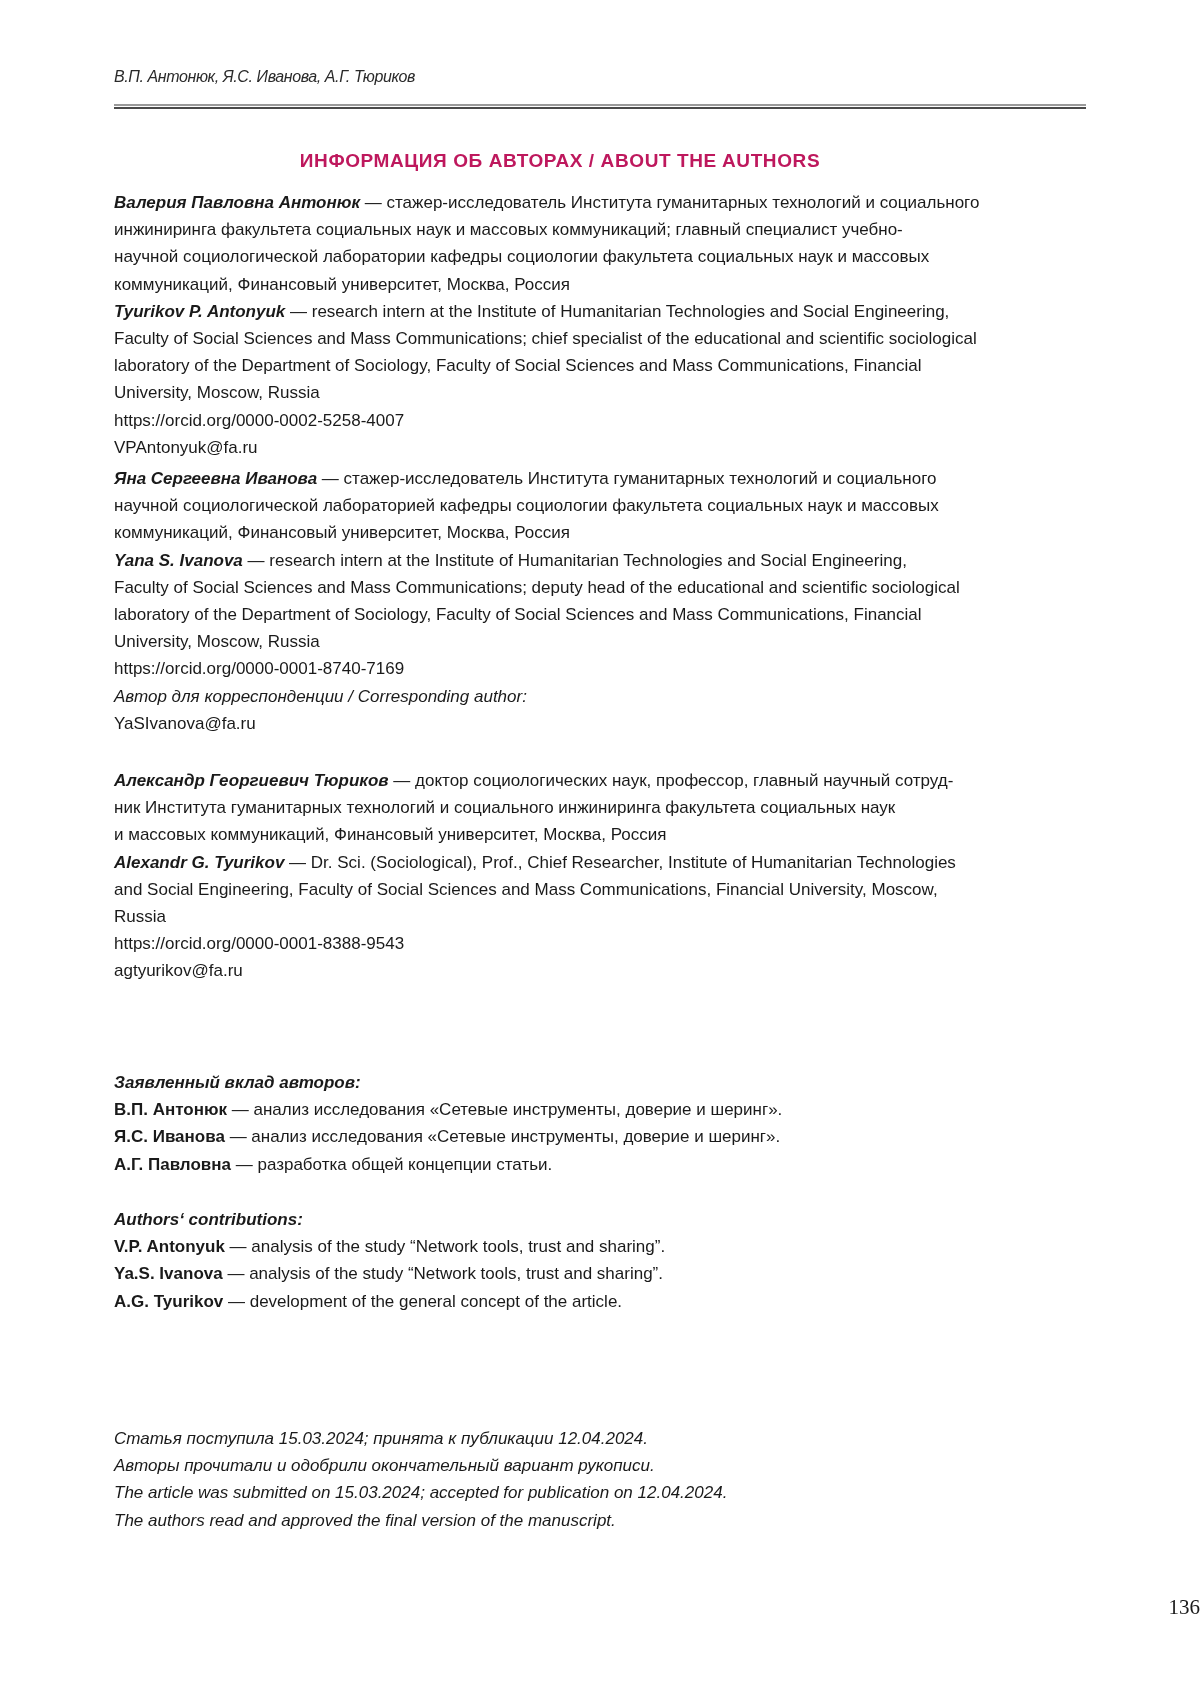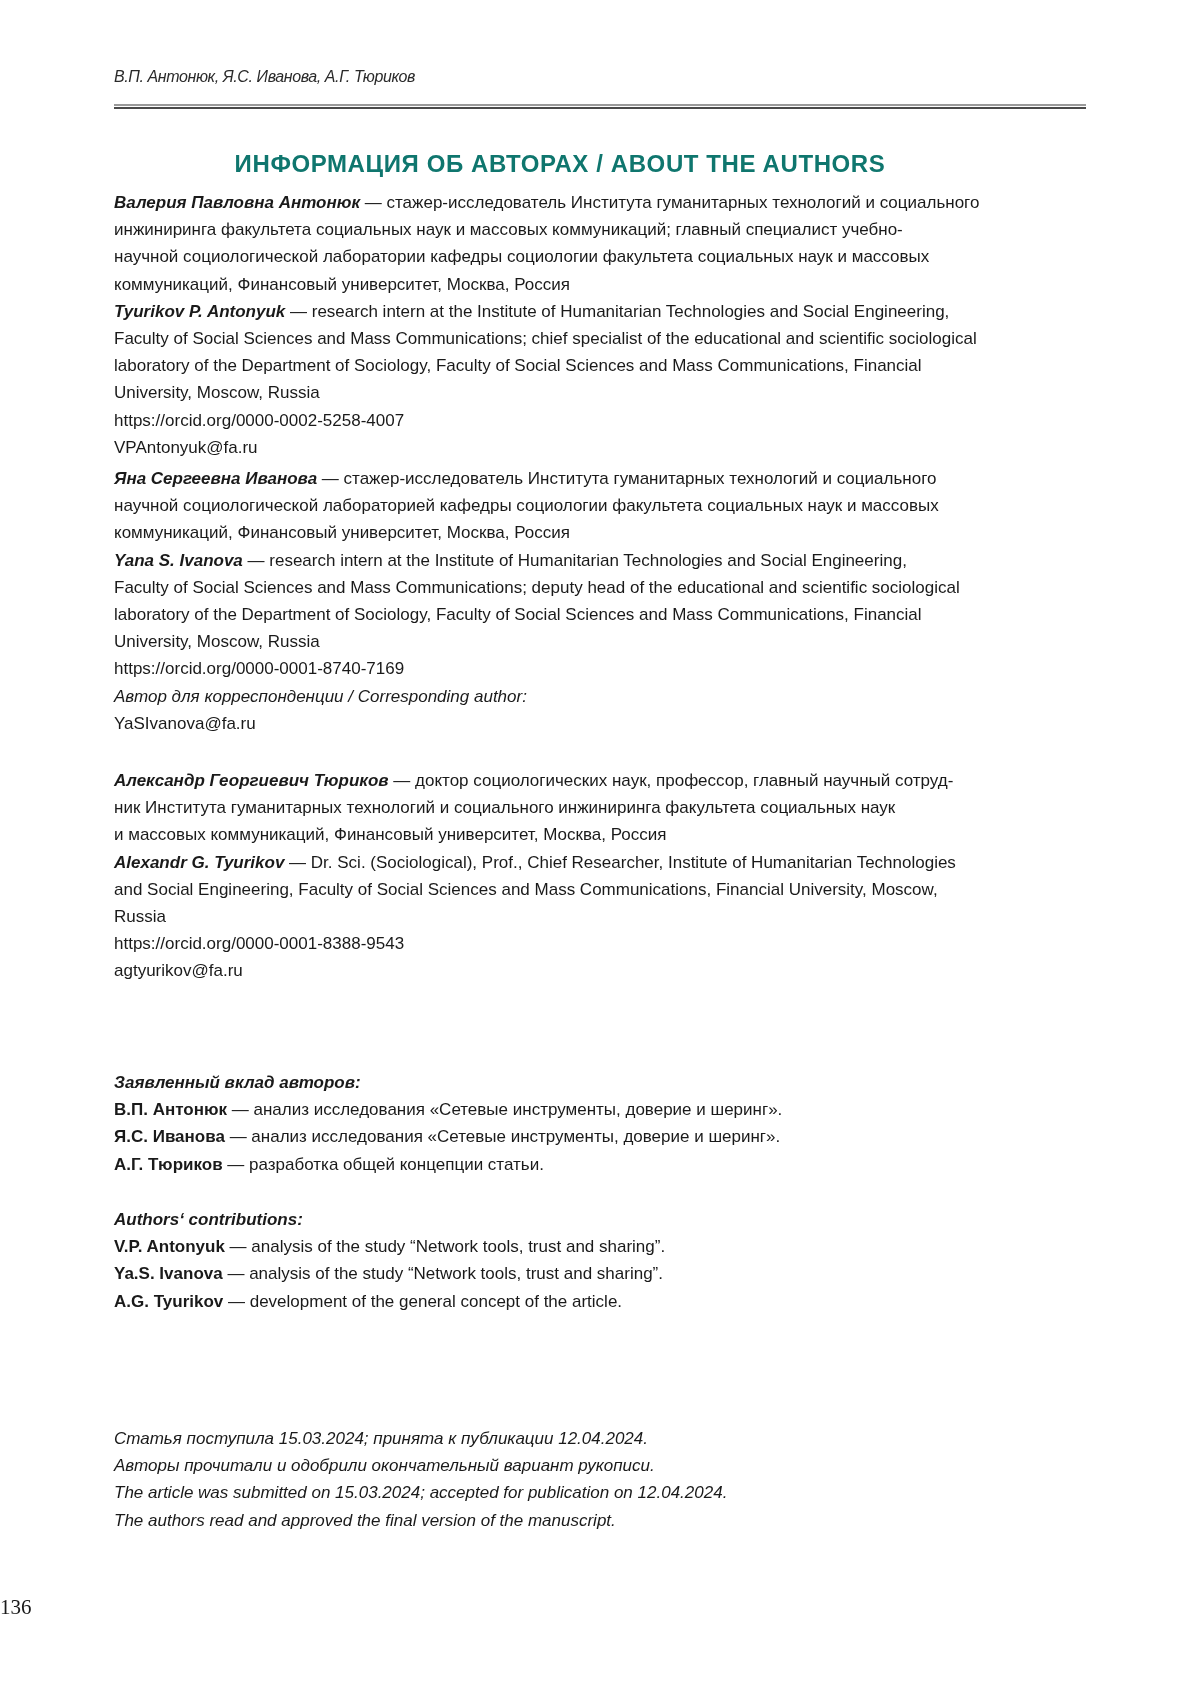--- a/index.html
+++ b/index.html
@@ -9,33 +9,33 @@
       position: absolute; left: 114px; top: 68px;
       font-family: "Liberation Sans", sans-serif; font-style: italic;
       font-size: 16px; letter-spacing: -0.4px; color: #2a2a2a;
     }
     .head-rule {
       position: absolute; left: 114px; top: 104px; width: 972px; height: 5px;
       border-top: 2px solid #9a9a9a; border-bottom: 2px solid #4a4a4a; box-sizing: border-box;
     }
     .section-title {
       position: absolute; left: 0; top: 150px; width: 1120px; text-align: center;
-      font-family: "Liberation Sans", sans-serif; font-weight: bold; font-size: 24px;
-      letter-spacing: 0.6px; color: #0f766e;
+      font-family: "Liberation Sans", sans-serif; font-weight: bold; font-size: 19px;
+      letter-spacing: 0.6px; color: #be185d;
     }
     .body-text {
       position: absolute; left: 114px; width: 985px;
       font-family: Liberation Sans, sans-serif; font-size: 17px; line-height: 27.2px; color: #1a1a1a;
     }
     .line { display: block; white-space: nowrap; }
     .name-it { font-style: italic; font-weight: bold; }
     .name-b { font-weight: bold; }
     .it { font-style: italic; }
     .page-number {
-      position: absolute; left: 0; top: 1595px; width: 1200px; text-align: left;
+      position: absolute; left: 0; top: 1595px; width: 1200px; text-align: right;
       font-family: "Liberation Serif", serif; font-size: 21px; color: #1a1a1a;
     }
     a.link { color: #1a1a1a; text-decoration: none; }
   </style>
 </head>
 <body>
 
 <div class="page">
 
   <div class="running-head">В.П. Антонюк, Я.С. Иванова, А.Г. Тюриков</div>
@@ -77,21 +77,21 @@
     <span class="line">and Social Engineering, Faculty of Social Sciences and Mass Communications, Financial University, Moscow,</span>
     <span class="line">Russia</span>
     <a class="line link">https://orcid.org/0000-0001-8388-9543</a>
     <a class="line link">agtyurikov@fa.ru</a>
   </div>
 
   <div class="body-text" style="top:1069px;">
     <span class="line name-it">Заявленный вклад авторов:</span>
     <span class="line"><span class="name-b">В.П. Антонюк</span><span> — анализ исследования «Сетевые инструменты, доверие и шеринг».</span></span>
     <span class="line"><span class="name-b">Я.С. Иванова</span><span> — анализ исследования «Сетевые инструменты, доверие и шеринг».</span></span>
-    <span class="line"><span class="name-b">А.Г. Тюриков</span><span> — разработка общей концепции статьи.</span></span>
+    <span class="line"><span class="name-b">А.Г. Павловна</span><span> — разработка общей концепции статьи.</span></span>
   </div>
 
   <div class="body-text" style="top:1206px;">
     <span class="line name-it">Authors‘ contributions:</span>
     <span class="line"><span class="name-b">V.P. Antonyuk</span><span> — analysis of the study “Network tools, trust and sharing”.</span></span>
     <span class="line"><span class="name-b">Ya.S. Ivanova</span><span> — analysis of the study “Network tools, trust and sharing”.</span></span>
     <span class="line"><span class="name-b">A.G. Tyurikov</span><span> — development of the general concept of the article.</span></span>
   </div>
 
 

